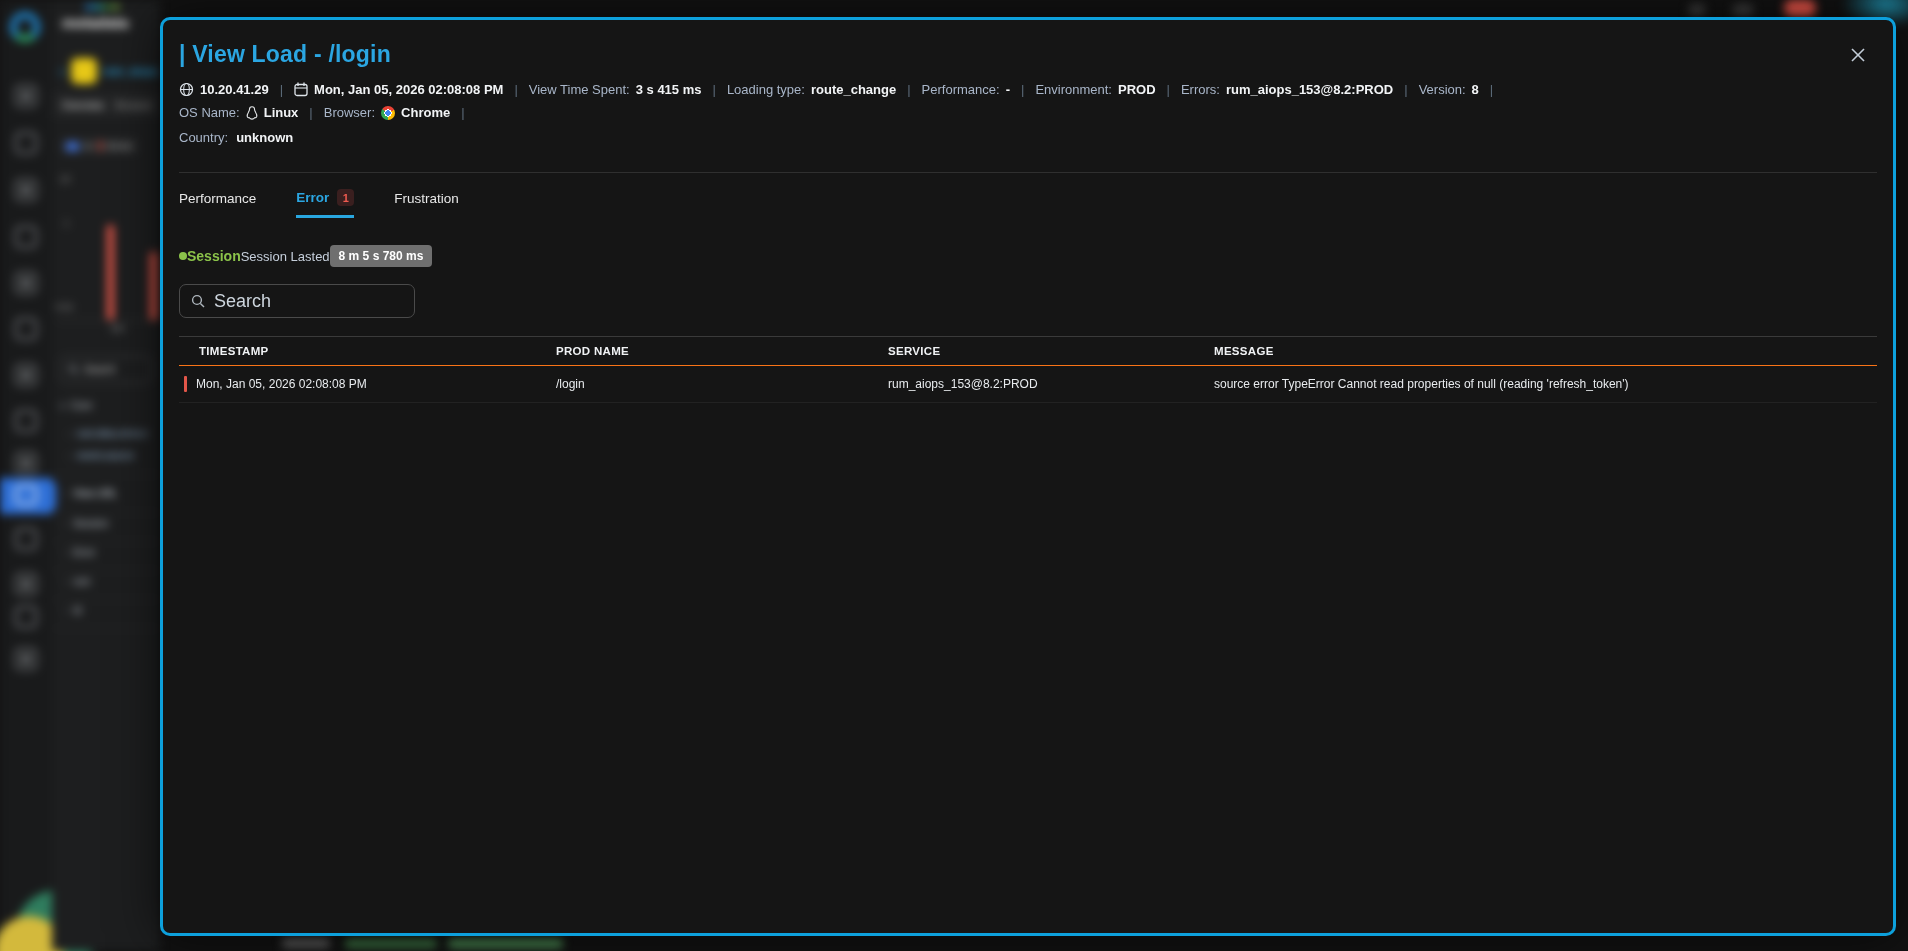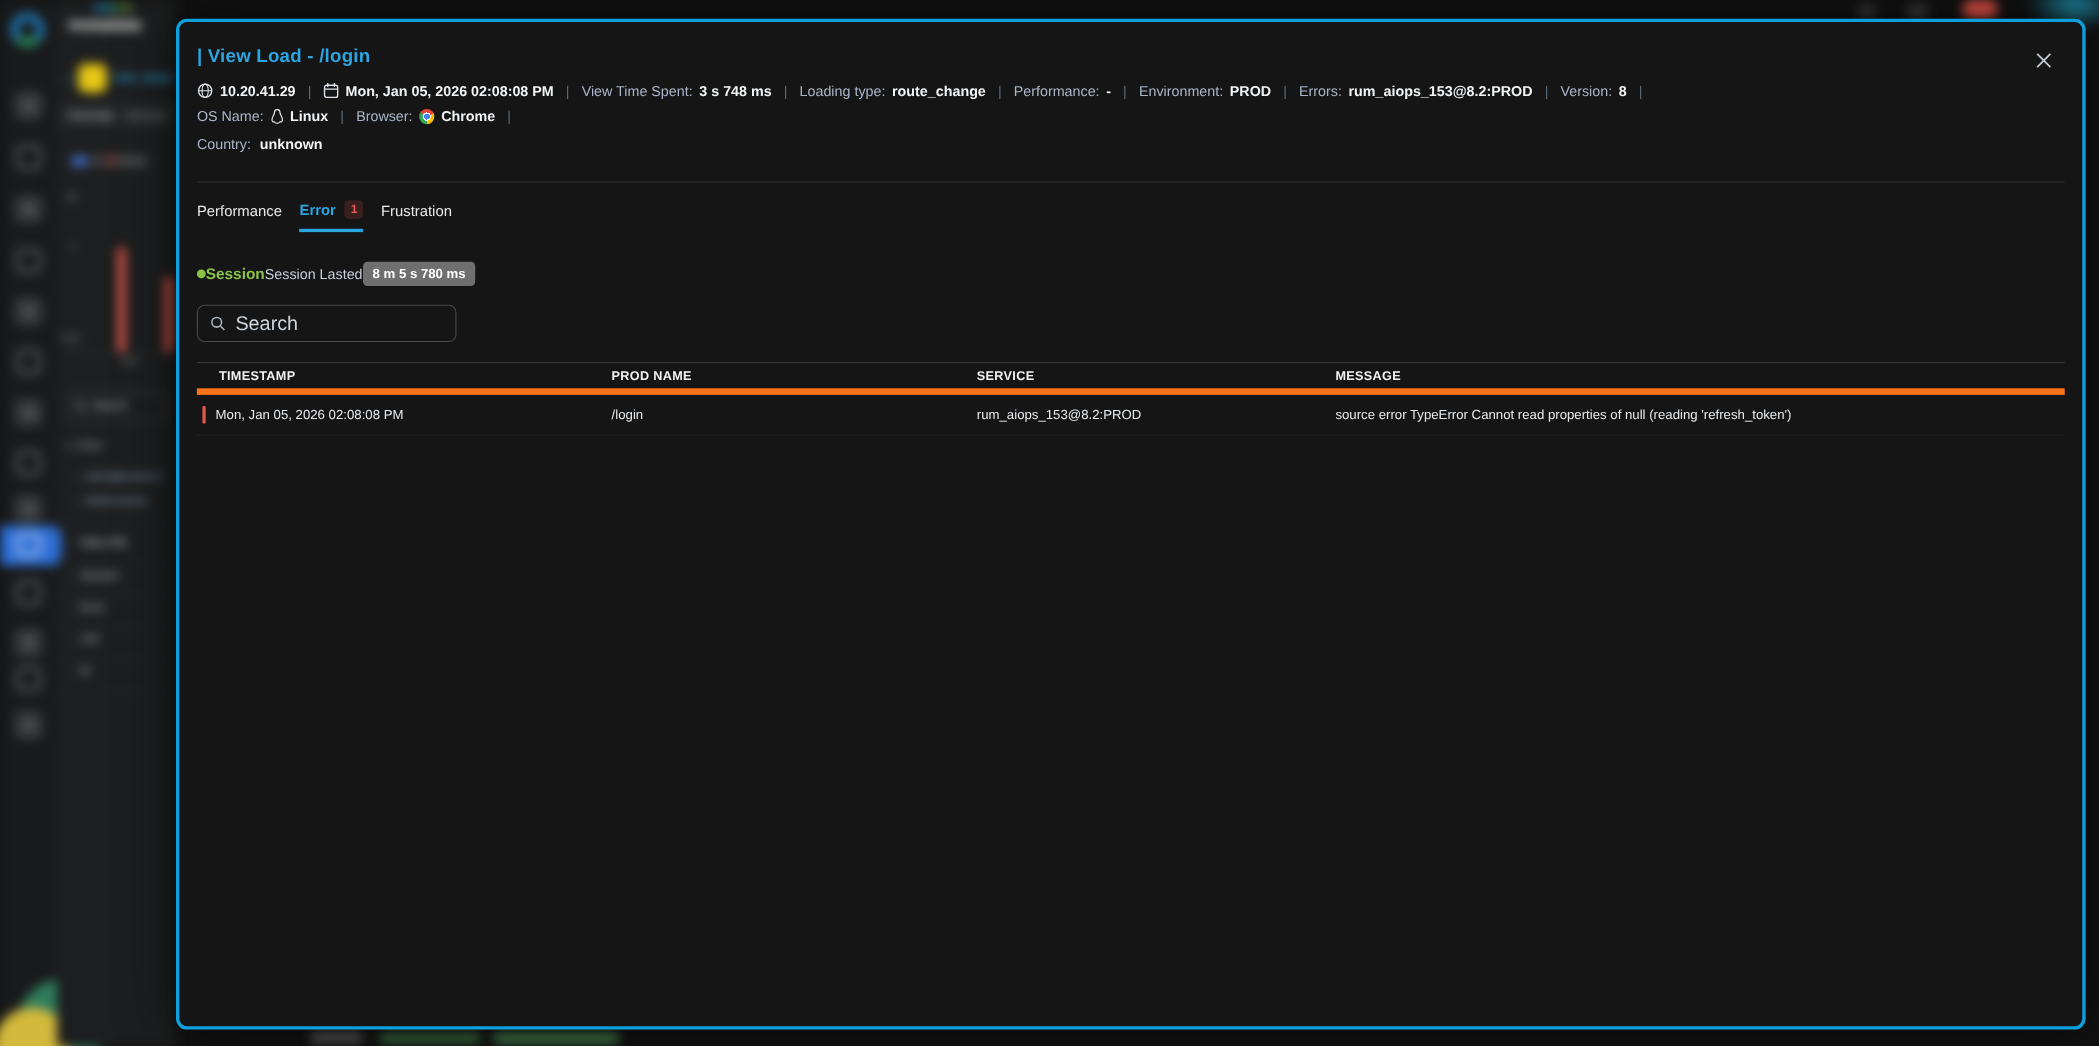--- a/index.html
+++ b/index.html
@@ -51,34 +51,34 @@
   .top-blob { position:absolute; border-radius:8px; }
   .bottom-blob { position:absolute; border-radius:4px; }
   .teal-glow { position:absolute; left:1840px; top:-18px; width:90px; height:46px; border-radius:50%;
     background:radial-gradient(ellipse at center, rgba(34,176,213,.75), rgba(34,176,213,0) 70%); }
 
   
   .modal { position:absolute; left:160px; top:17px; width:1736px; height:919px; background:#151515;
     border:3px solid #0da0dc; border-radius:10px; box-shadow:0 0 50px rgba(0,0,0,.65); padding:14px 16px; }
   .back-row { display:flex; align-items:center; gap:4px; margin-top:4px; cursor:pointer; }
   .back-label { color:#2ba6e2; font-size:13px; font-weight:bold; }
-  .modal-title { color:#2ba6e2; font-size:17px; font-weight:600; margin-top:7px; letter-spacing:.2px; }
+  .modal-title { color:#2ba6e2; font-size:23px; font-weight:600; margin-top:7px; letter-spacing:.2px; }
   .close-btn { position:absolute; top:26px; right:24px; width:20px; height:20px; cursor:pointer; }
 
   .meta-row { display:flex; flex-wrap:wrap; align-items:flex-end; column-gap:11px; row-gap:8px;
     margin-top:14px; font-size:13px; max-width:1440px; }
   .meta-item { display:flex; align-items:center; gap:6px; }
   .meta-label { color:#a9b6c9; }
   .meta-value { color:#f2f4f6; font-weight:bold; }
   .pipe { color:#5c6b7a; }
   .country-row { display:flex; align-items:center; gap:8px; margin-top:10px; font-size:13px; }
 
   .divider { height:1px; background:#2f2f2f; margin-top:27px; }
 
-  .tabs-row { display:flex; align-items:flex-end; gap:16px; margin-top:0; height:45px; padding-top:12px;text-align:right; }
+  .tabs-row { display:flex; align-items:flex-end; gap:40px; margin-top:0; height:45px; padding-top:12px;text-align:right; }
   .tab { display:flex; align-items:center; gap:8px; font-size:13.5px; color:#e8e8e8; padding-bottom:9px;
     border-bottom:3px solid transparent; cursor:pointer; }
   .tab.active { color:#2ba6e2; font-weight:bold; border-bottom-color:#29a7e0; }
   .tab-badge { min-width:17px; height:17px; background:#3a1f1f; color:#ef5b50; font-size:11px; font-weight:bold;
     border-radius:4px; display:flex; align-items:center; justify-content:center; padding:0 4px; }
 
   .session-row { display:flex; align-items:center; margin-top:27px; }
   .session-dot { width:8px; height:8px; border-radius:50%; background:#8bc34a; }
   .session-label { color:#8bc34a; font-size:14px; font-weight:bold; }
   .session-lasted { color:#c6cfdb; font-size:13px; }
@@ -86,21 +86,21 @@
     border-radius:4px; padding:4px 9px; }
 
   .search-box { margin-top:17px; width:236px; height:34px; border:1.5px solid #4a4a4a; border-radius:7px;
     display:flex; align-items:center; gap:9px; padding-left:11px; background:transparent; }
   .search-box input { background:transparent; border:none; outline:none; color:#4d7c0f; font-size:18px; width:180px;
     font-family:"Liberation Sans","DejaVu Sans",sans-serif; }
   .search-box input::placeholder { color:#cdd5dd; opacity:1; }
 
   .table { margin-top:18px; border-top:1px solid #3a3a3a; }
   .t-head { display:grid; grid-template-columns:377px 332px 326px 1fr; align-items:center; height:29px;
-    border-bottom:6px solid #f97316; }
+    border-bottom:1px solid #f97316; }
   .t-head > div { color:#f0f2f4; font-size:11.5px; font-weight:bold; letter-spacing:.3px; }
   .t-head > div:first-child { padding-left:20px; }
   .t-row { display:grid; grid-template-columns:377px 332px 326px 1fr; align-items:center; height:37px;
     border-bottom:1px solid #222222; color:#e8ebee; font-size:12px; cursor:pointer; }
   .ts-cell { display:flex; align-items:center; gap:9px; padding-left:5px; }
   .row-accent { width:3px; height:16px; background:#e25649; border-radius:1px; }
 
   .icon-svg { display:block; }
   .chrome-ico { width:14px; height:14px; border-radius:50%;
     background:
@@ -250,21 +250,21 @@
             <rect x="1" y="2.5" width="12" height="11" rx="2" fill="none" stroke="#dfe5eb" stroke-width="1.3"></rect>
             <line x1="4" y1="0.5" x2="4" y2="4" stroke="#dfe5eb" stroke-width="1.3"></line>
             <line x1="10" y1="0.5" x2="10" y2="4" stroke="#dfe5eb" stroke-width="1.3"></line>
             <line x1="1" y1="6" x2="13" y2="6" stroke="#dfe5eb" stroke-width="1.1"></line>
           </svg>
         <span class="meta-value">Mon, Jan 05, 2026 02:08:08 PM</span>
       </span>
       <span class="pipe">|</span>
       <span class="meta-item">
         <span class="meta-label">View Time Spent:</span>
-          <span class="meta-value">3 s 748 ms</span>
+          <span class="meta-value">3 s 415 ms</span>
       </span>
       <span class="pipe">|</span>
       <span class="meta-item">
         <span class="meta-label">Loading type:</span>
           <span class="meta-value">route_change</span>
       </span>
       <span class="pipe">|</span>
       <span class="meta-item">
         <span class="meta-label">Performance:</span>
           <span class="meta-value">-</span>

